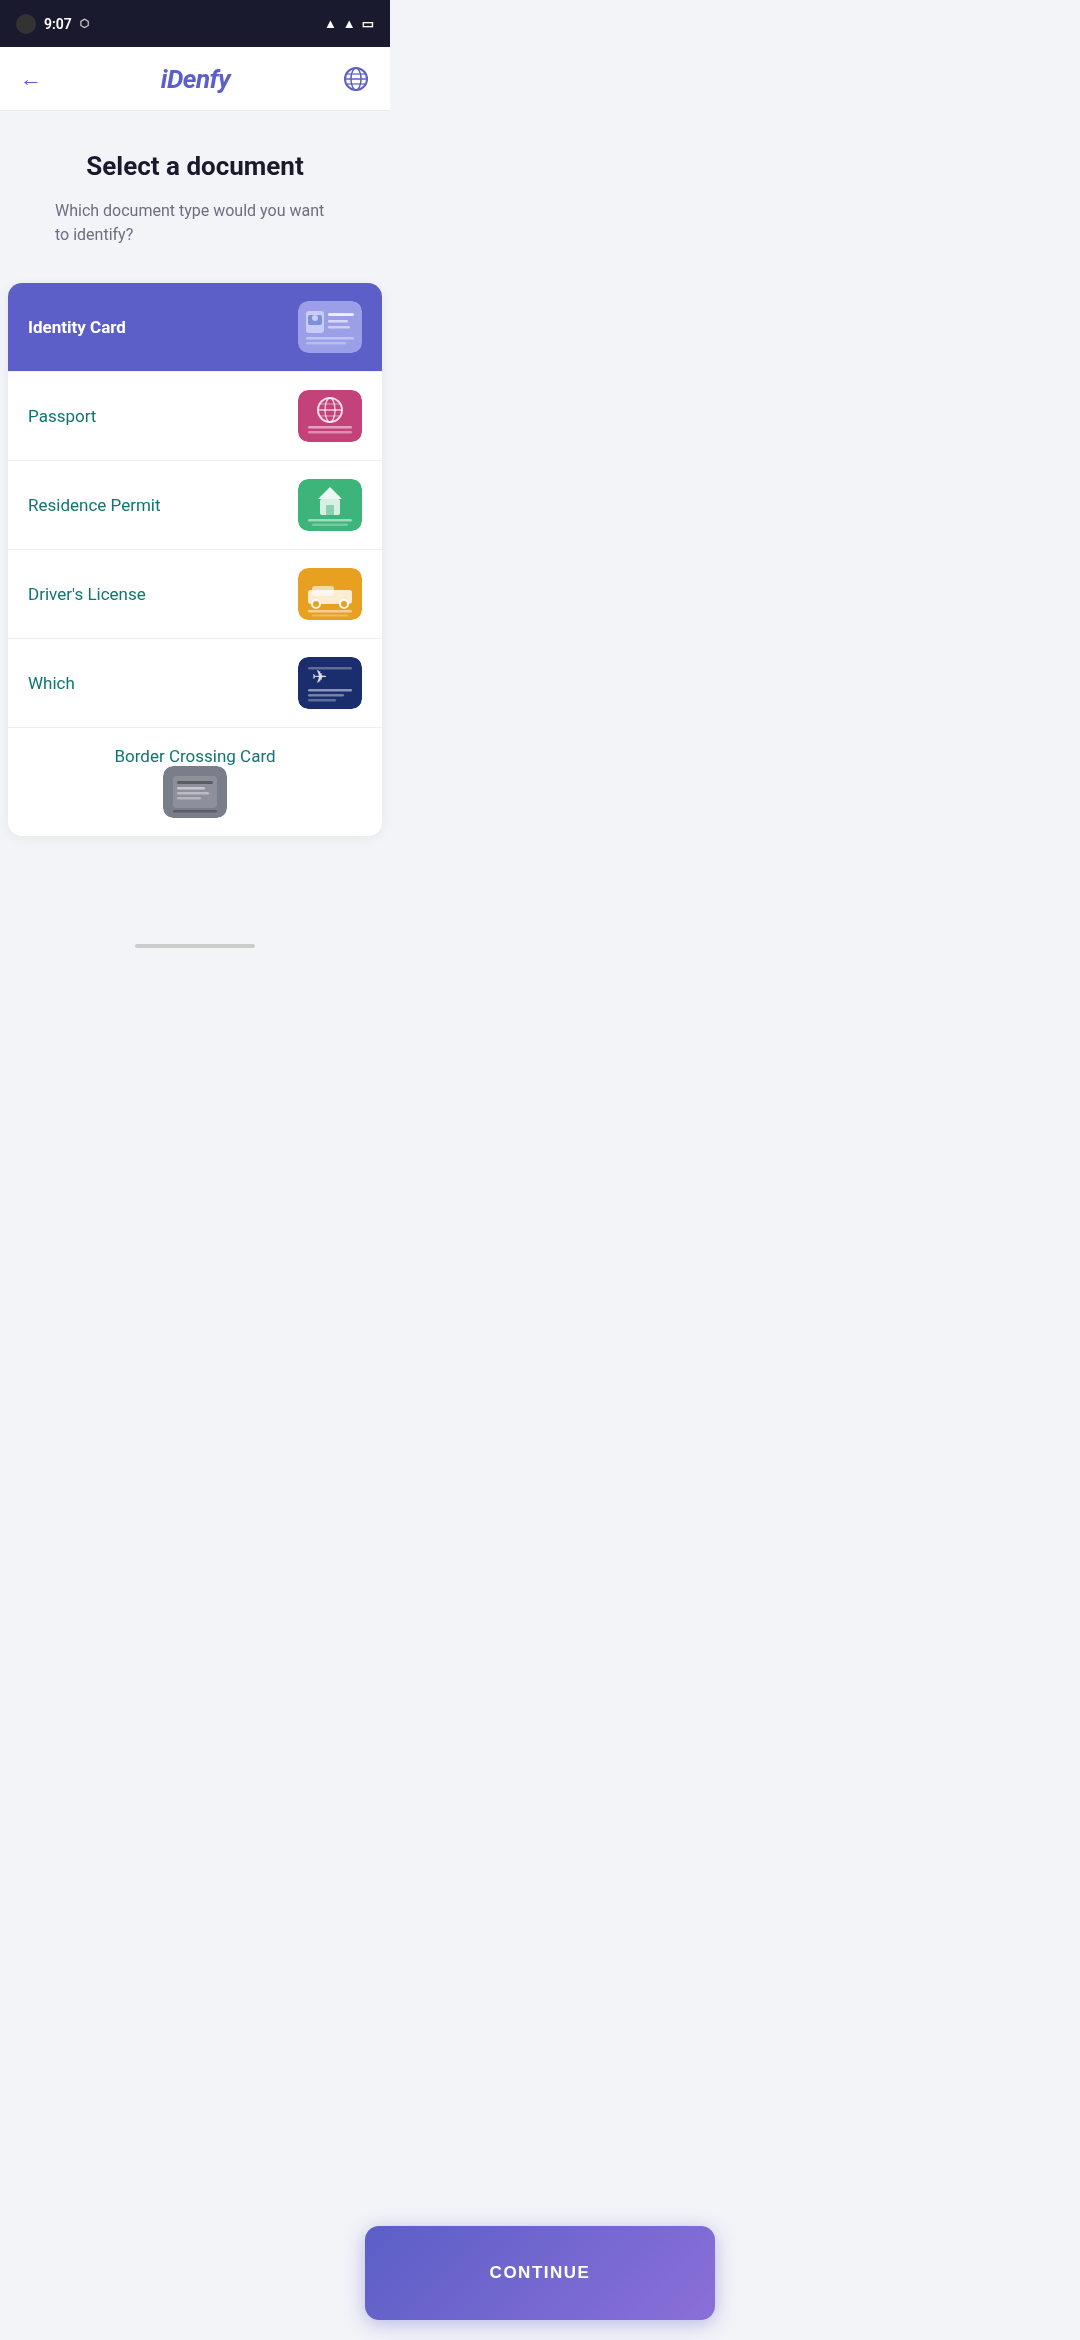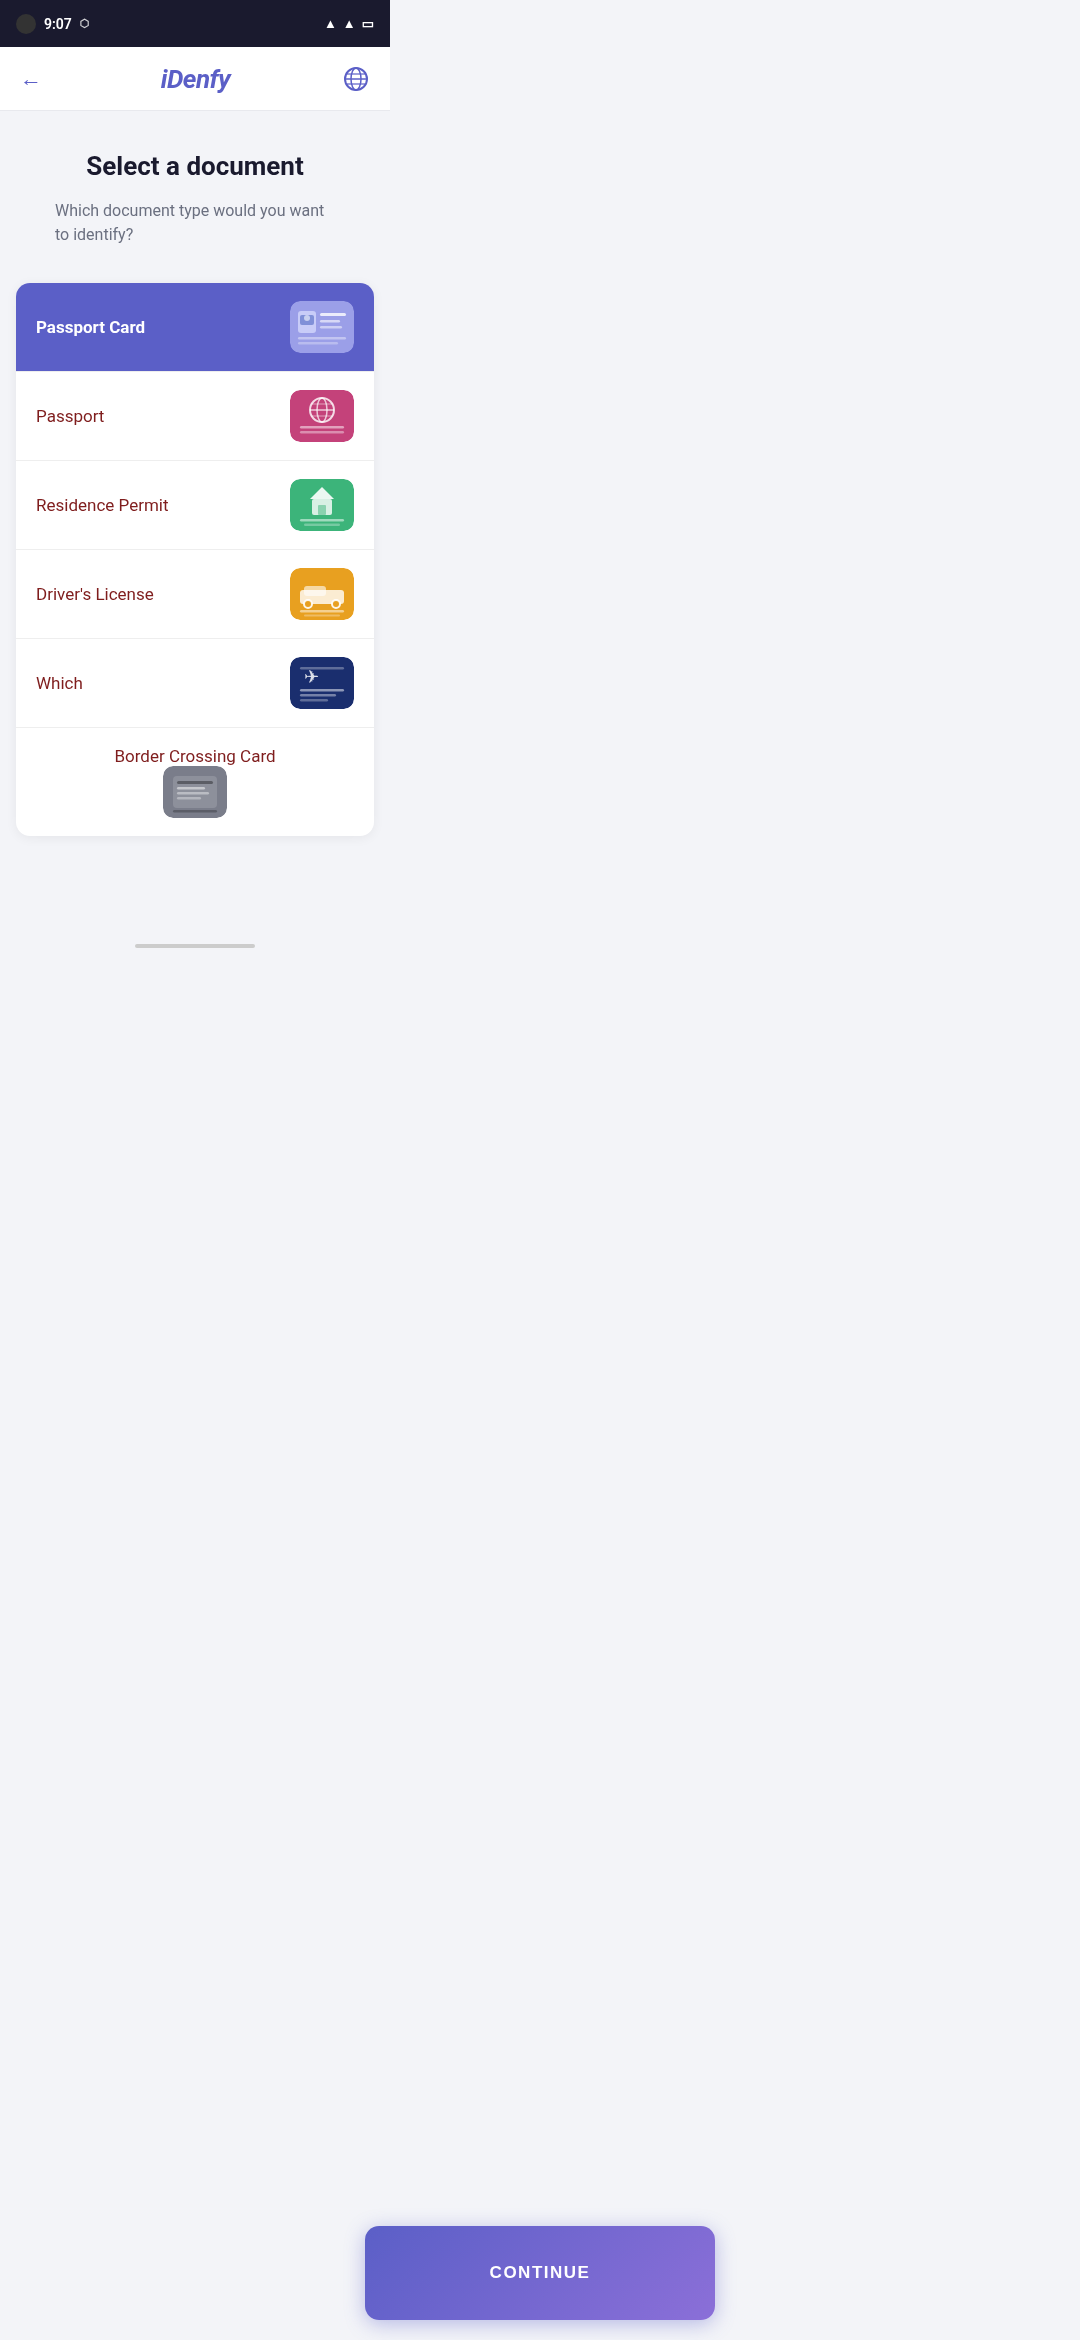--- a/index.html
+++ b/index.html
@@ -92,21 +92,21 @@
       color: #5b5fc7;
       font-size: 22px;
       cursor: pointer;
       display: flex;
       align-items: center;
     }
 
     
     .main-content {
       flex: 1;
-      padding: 40px 16px 100px;
+      padding: 40px 8px 100px;
       display: flex;
       flex-direction: column;
       align-items: center;
     }
 
     .page-title {
       font-size: 26px;
       font-weight: 700;
       color: #1a1a2e;
       text-align: center;
@@ -150,21 +150,21 @@
       background-color: #5b5fc7;
     }
 
     .document-item.selected .doc-label {
       color: white;
       font-weight: 700;
     }
 
     .doc-label {
       font-size: 17px;
-      color: #7f1d1d;
+      color: #0f766e;
       font-weight: 400;
     }
 
     
     .continue-btn-container {
       position: fixed;
       bottom: 20px;
       left: 50%;
       transform: translateX(-50%);
       width: 350px;
@@ -239,21 +239,21 @@
   </div>
 </div>
 
 <div class="main-content">
   <h1 class="page-title">Select a document</h1>
   <p class="page-subtitle">Which document type would you want to identify?</p>
 
   <div class="document-list">
 
     <div class="document-item selected">
-      <span class="doc-label">Passport Card</span>
+      <span class="doc-label">Identity Card</span>
       <div class="icon-svg">
         <svg width="64" height="52" viewBox="0 0 64 52" xmlns="http://www.w3.org/2000/svg">
           <rect width="64" height="52" rx="10" fill="#9b9fe8"></rect>
           <rect x="8" y="10" width="18" height="22" rx="3" fill="#c8ccf8"></rect>
           <rect x="10" y="14" width="14" height="10" rx="2" fill="#8090d8"></rect>
           <circle cx="17" cy="17" r="3" fill="#c8d0f0"></circle>
           <rect x="30" y="12" width="26" height="3" rx="1.5" fill="rgba(255,255,255,0.8)"></rect>
           <rect x="30" y="19" width="20" height="2.5" rx="1.2" fill="rgba(255,255,255,0.6)"></rect>
           <rect x="30" y="25" width="22" height="2.5" rx="1.2" fill="rgba(255,255,255,0.5)"></rect>
           <rect x="8" y="36" width="48" height="2.5" rx="1.2" fill="rgba(255,255,255,0.4)"></rect>

